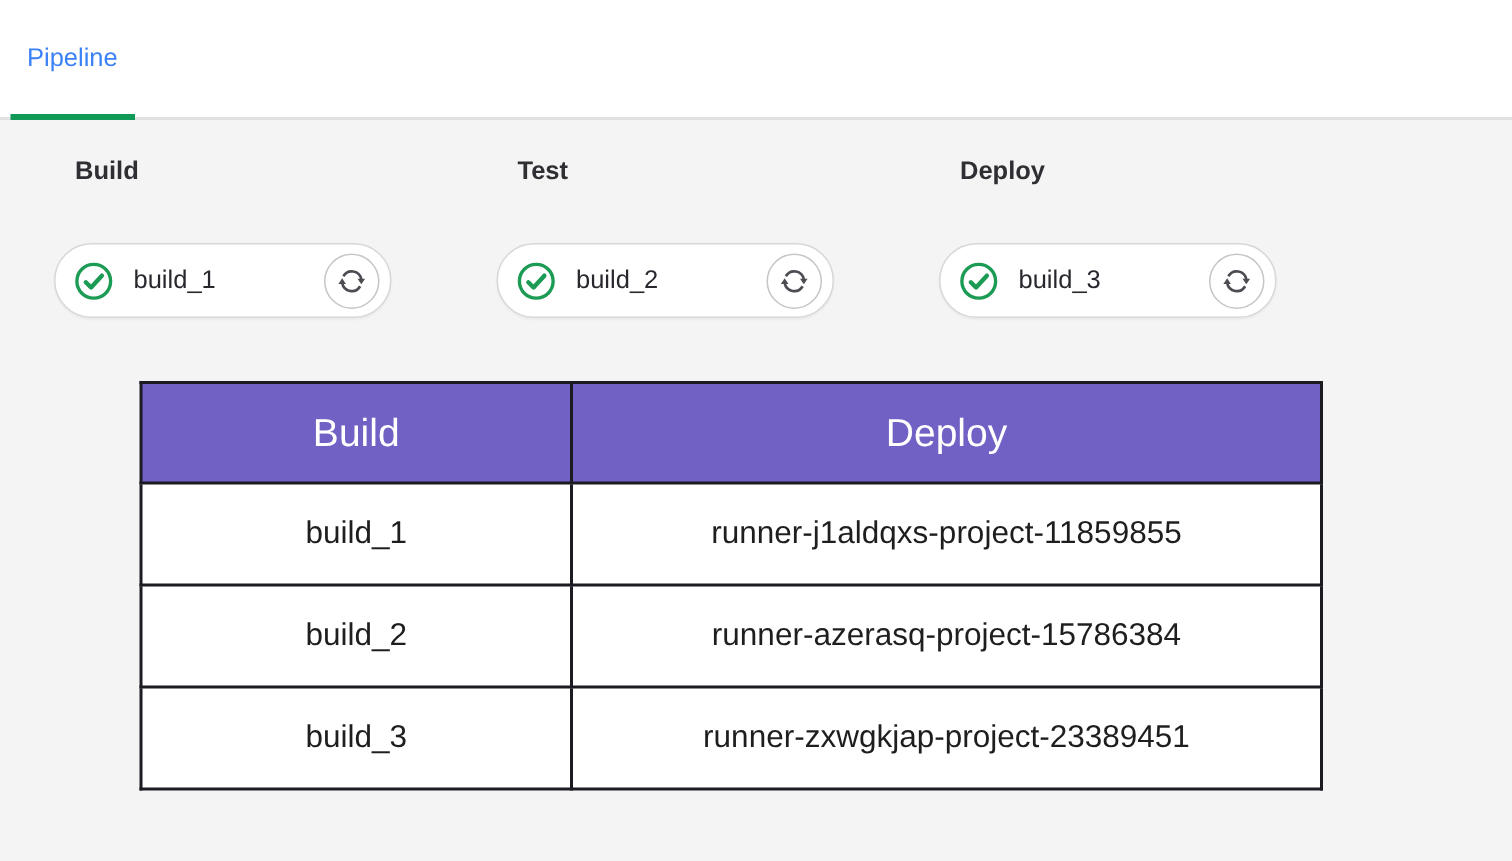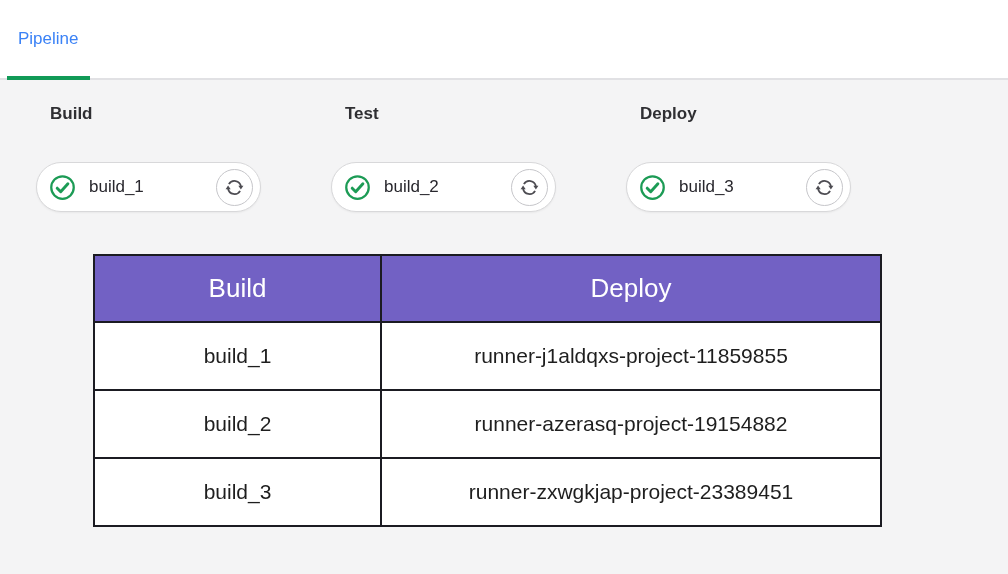--- a/index.html
+++ b/index.html
@@ -173,21 +173,21 @@
           <th>Deploy</th>
         </tr>
       </thead>
       <tbody>
         <tr>
           <td>build_1</td>
           <td>runner-j1aldqxs-project-11859855</td>
         </tr>
         <tr>
           <td>build_2</td>
-          <td>runner-azerasq-project-19154882</td>
+          <td>runner-azerasq-project-15786384</td>
         </tr>
         <tr>
           <td>build_3</td>
           <td>runner-zxwgkjap-project-23389451</td>
         </tr>
       </tbody>
     </table>
 
   </main>
 </div>

